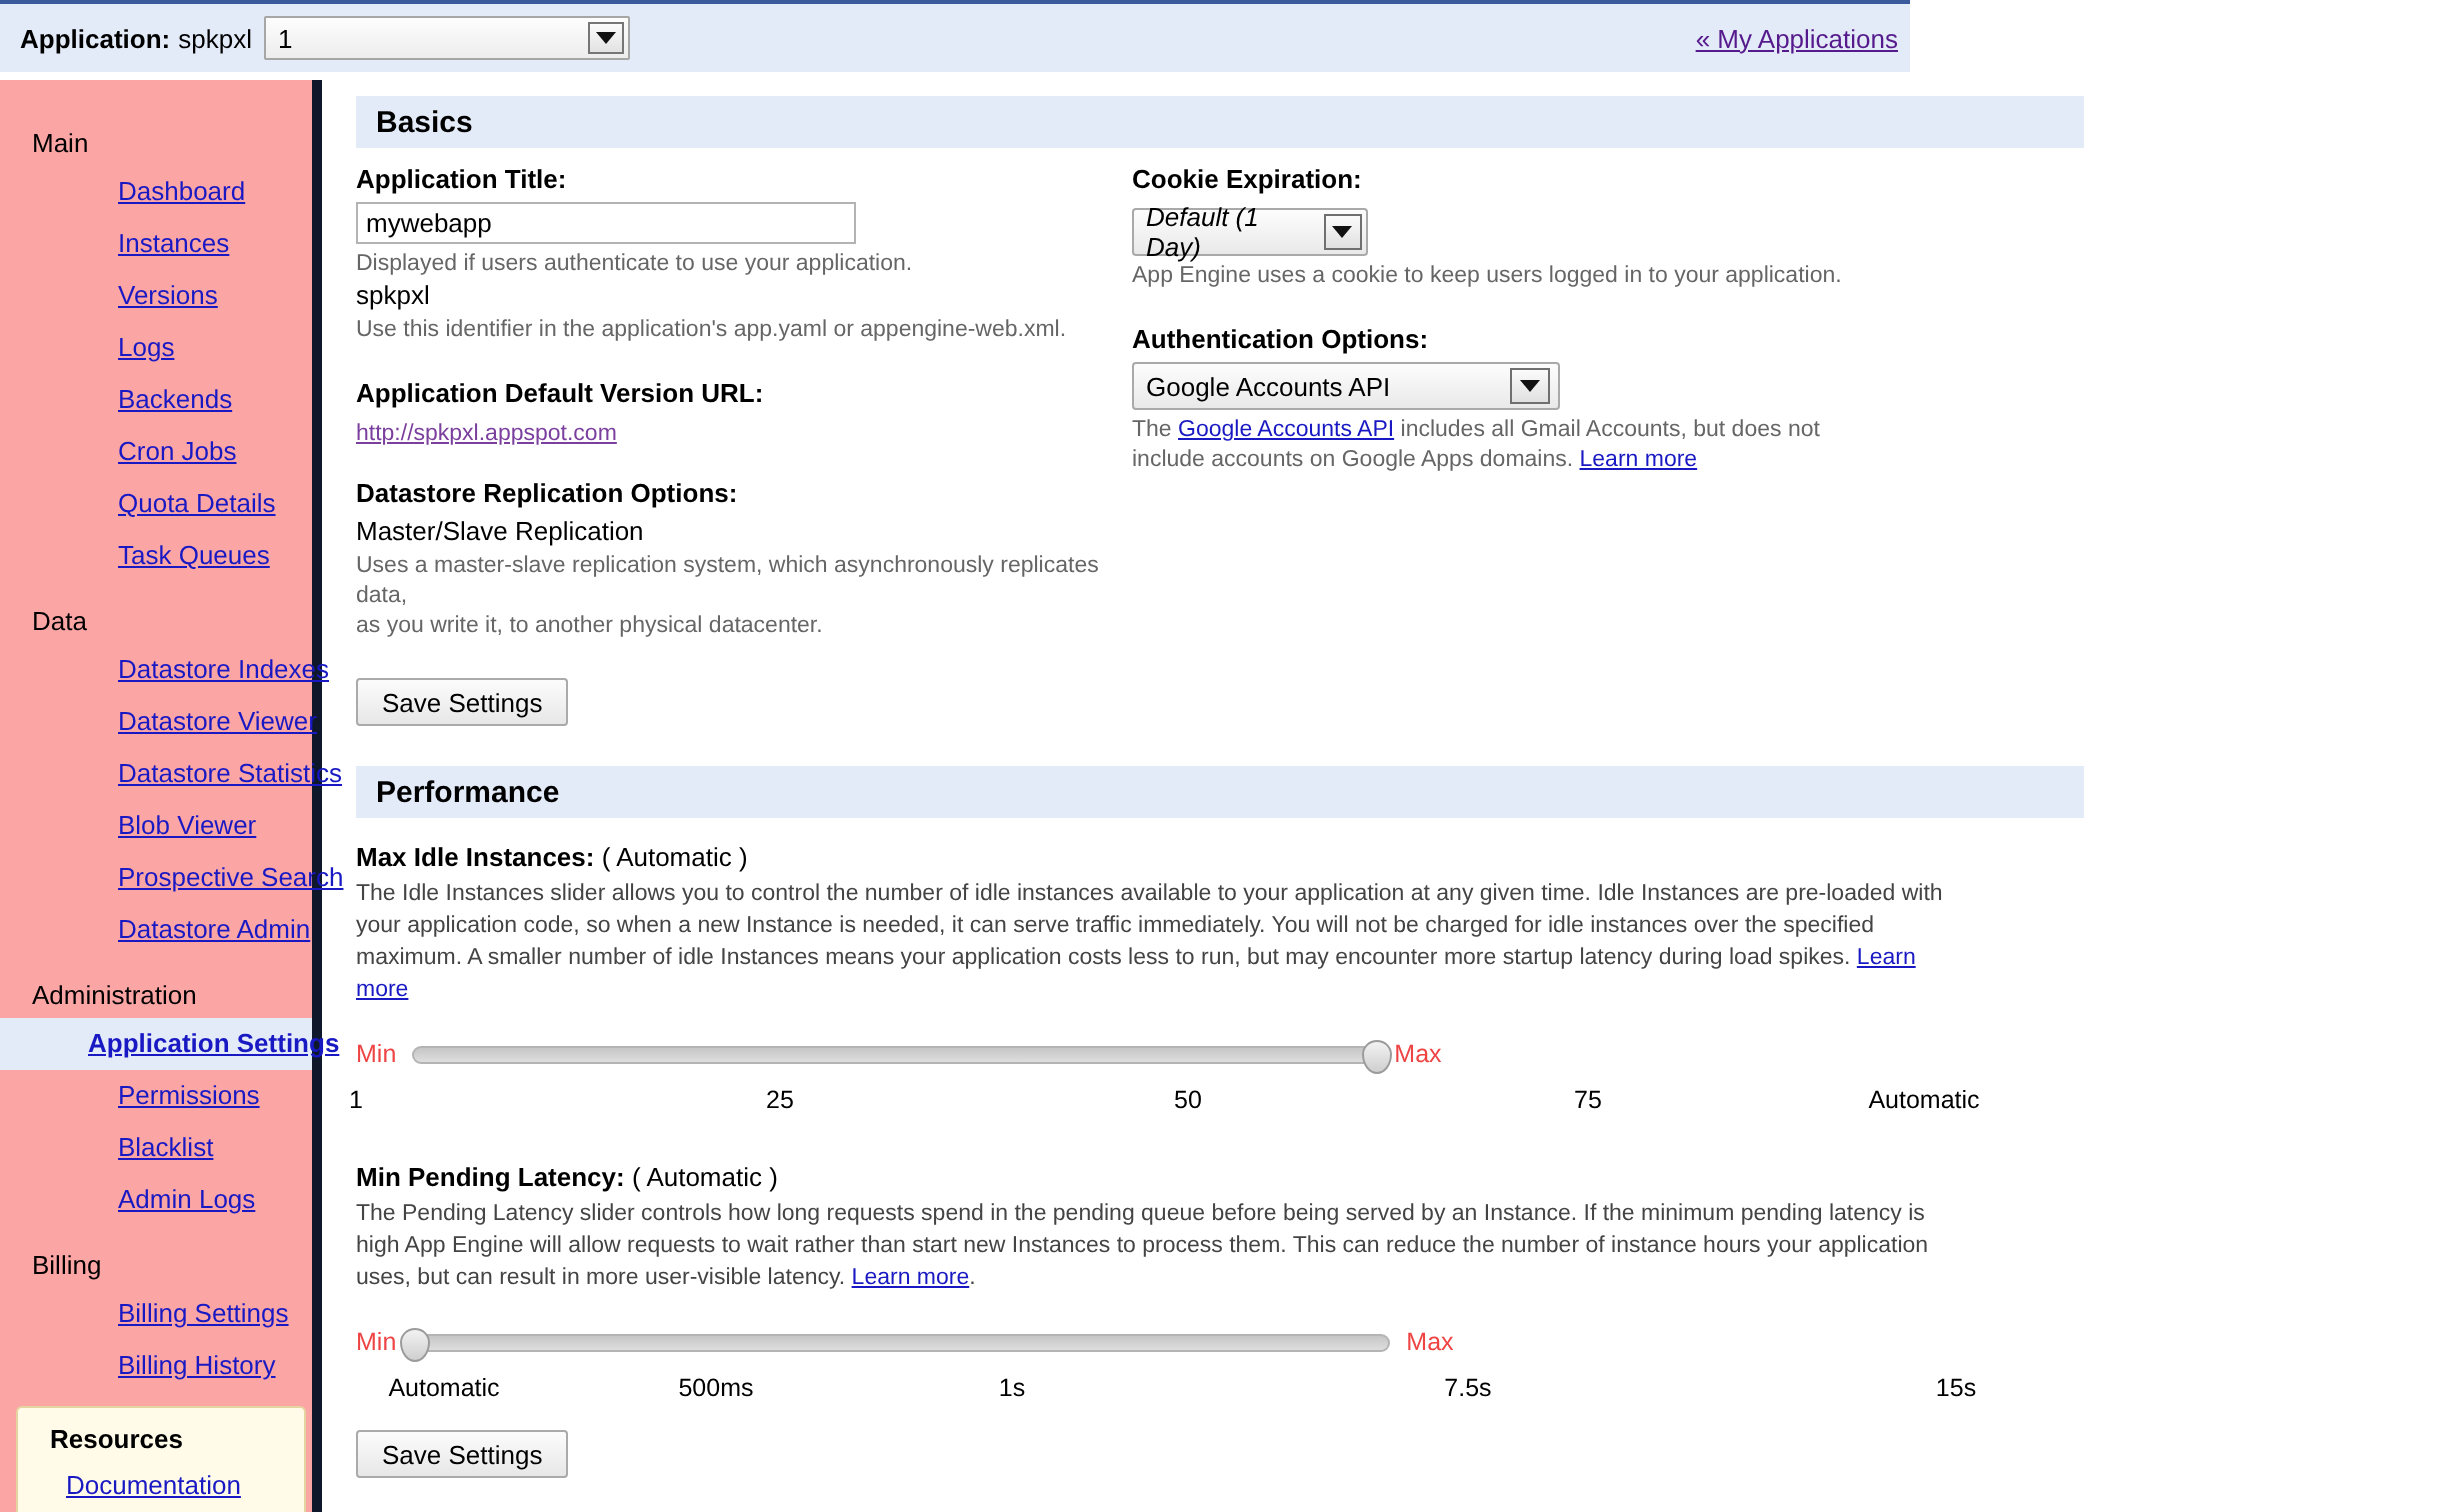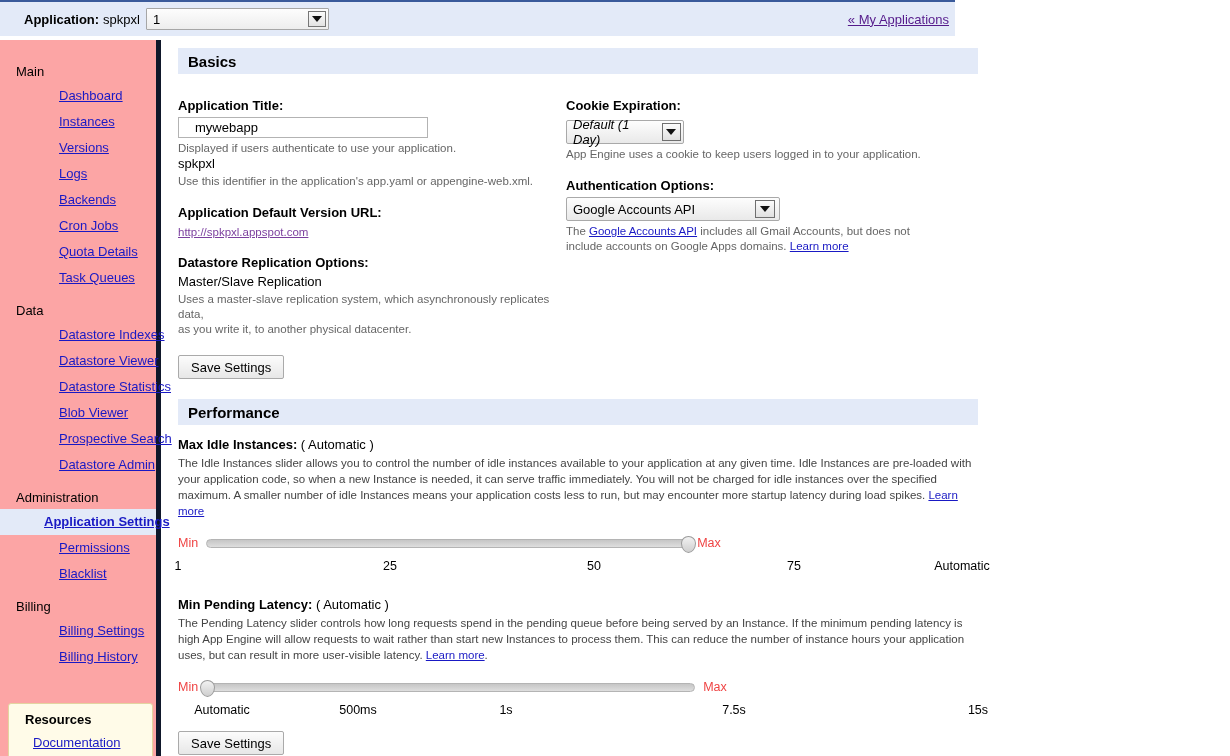--- a/index.html
+++ b/index.html
@@ -14,21 +14,21 @@
   }
 
   
   #appbar {
     position: absolute; left: 0; top: 0;
     width: 955px; height: 36px;
     background: #e3eaf8;
     border-top: 2px solid #3a5a9b;
     display: flex; align-items: center;
   }
-  #appbar-left { display: flex; align-items: center; padding-left: 24px; justify-content: flex-end; }
+  #appbar-left { display: flex; align-items: center; padding-left: 10px; justify-content: flex-end; }
   .appbar-label { font-weight: bold; font-size: 13px; color: #000; }
   .appbar-appid { font-size: 13px; color: #000; margin-left: 4px; }
 
   .hdr-select {
     margin-left: 6px;
     width: 183px; height: 22px;
     background: linear-gradient(#fdfdfd, #ededed);
     border: 1px solid #a6a6a6;
     border-radius: 1px;
     display: flex; align-items: center;
@@ -95,43 +95,43 @@
     color: #1919c4; text-decoration: underline; line-height: 20px;
   }
 
   
   #main {
     position: absolute; left: 162px; top: 40px;
     width: 1068px; height: 716px;
     padding: 8px 0 0 16px;
   }
   .section-header {
-    width: 800px; height: 26px;
+    width: 864px; height: 26px;
     background: #e3eaf8;
     display: flex; align-items: center;
     padding-left: 10px;
     font-weight: bold; font-size: 15px; color: #000;
   }
-  .basics-cols { display: flex; margin-top: 24px; }
+  .basics-cols { display: flex; margin-top: 8px; }
   .col-left { width: 388px; }
   .col-right { width: 400px; }
 
   .fld-label { font-weight: bold; font-size: 13px; color: #000; margin: 0 0 4px 0; }
   .fld-label.spaced { margin-top: 16px; }
   .hint { font-size: 11.5px; color: #666; margin-top: 3px; line-height: 15px; }
   .hint a { color: #1919c4; text-decoration: underline; }
   .val-text { font-size: 13px; color: #000; }
   .val-link { font-size: 11.5px; color: #7b3f9e; text-decoration: underline; }
 
   input.text-input {
     width: 250px; height: 21px;
     border: 1px solid #b3b3b3;
     font-family: "Liberation Sans", sans-serif;
     font-size: 13px;
-    padding: 0 16px;
+    padding: 0 4px;
     color: #000;
     background: #fff;
   }
 
   .sel-btn {
     display: inline-flex; align-items: center;
     height: 24px;
     background: linear-gradient(#fdfdfd, #e9e9e9);
     border: 1px solid #a9a9a9;
     border-radius: 2px;
@@ -243,20 +243,21 @@
     <a class="nav-link" href="#">Blob Viewer</a>
     <a class="nav-link" href="#">Prospective Search</a>
     <a class="nav-link" href="#">Datastore Admin</a>
   </div>
   <div class="nav-spacer"></div>
   <div>
     <div class="nav-group-title">Administration</div>
     <a class="nav-link active" href="#">Application Settings</a>
     <a class="nav-link" href="#">Permissions</a>
     <a class="nav-link" href="#">Blacklist</a>
+    <a class="nav-link" href="#">Admin Logs</a>
   </div>
   <div class="nav-spacer"></div>
   <div>
     <div class="nav-group-title">Billing</div>
     <a class="nav-link" href="#">Billing Settings</a>
     <a class="nav-link" href="#">Billing History</a>
   </div>
 
   <div id="resources-box">
     <div class="res-title">Resources</div>

